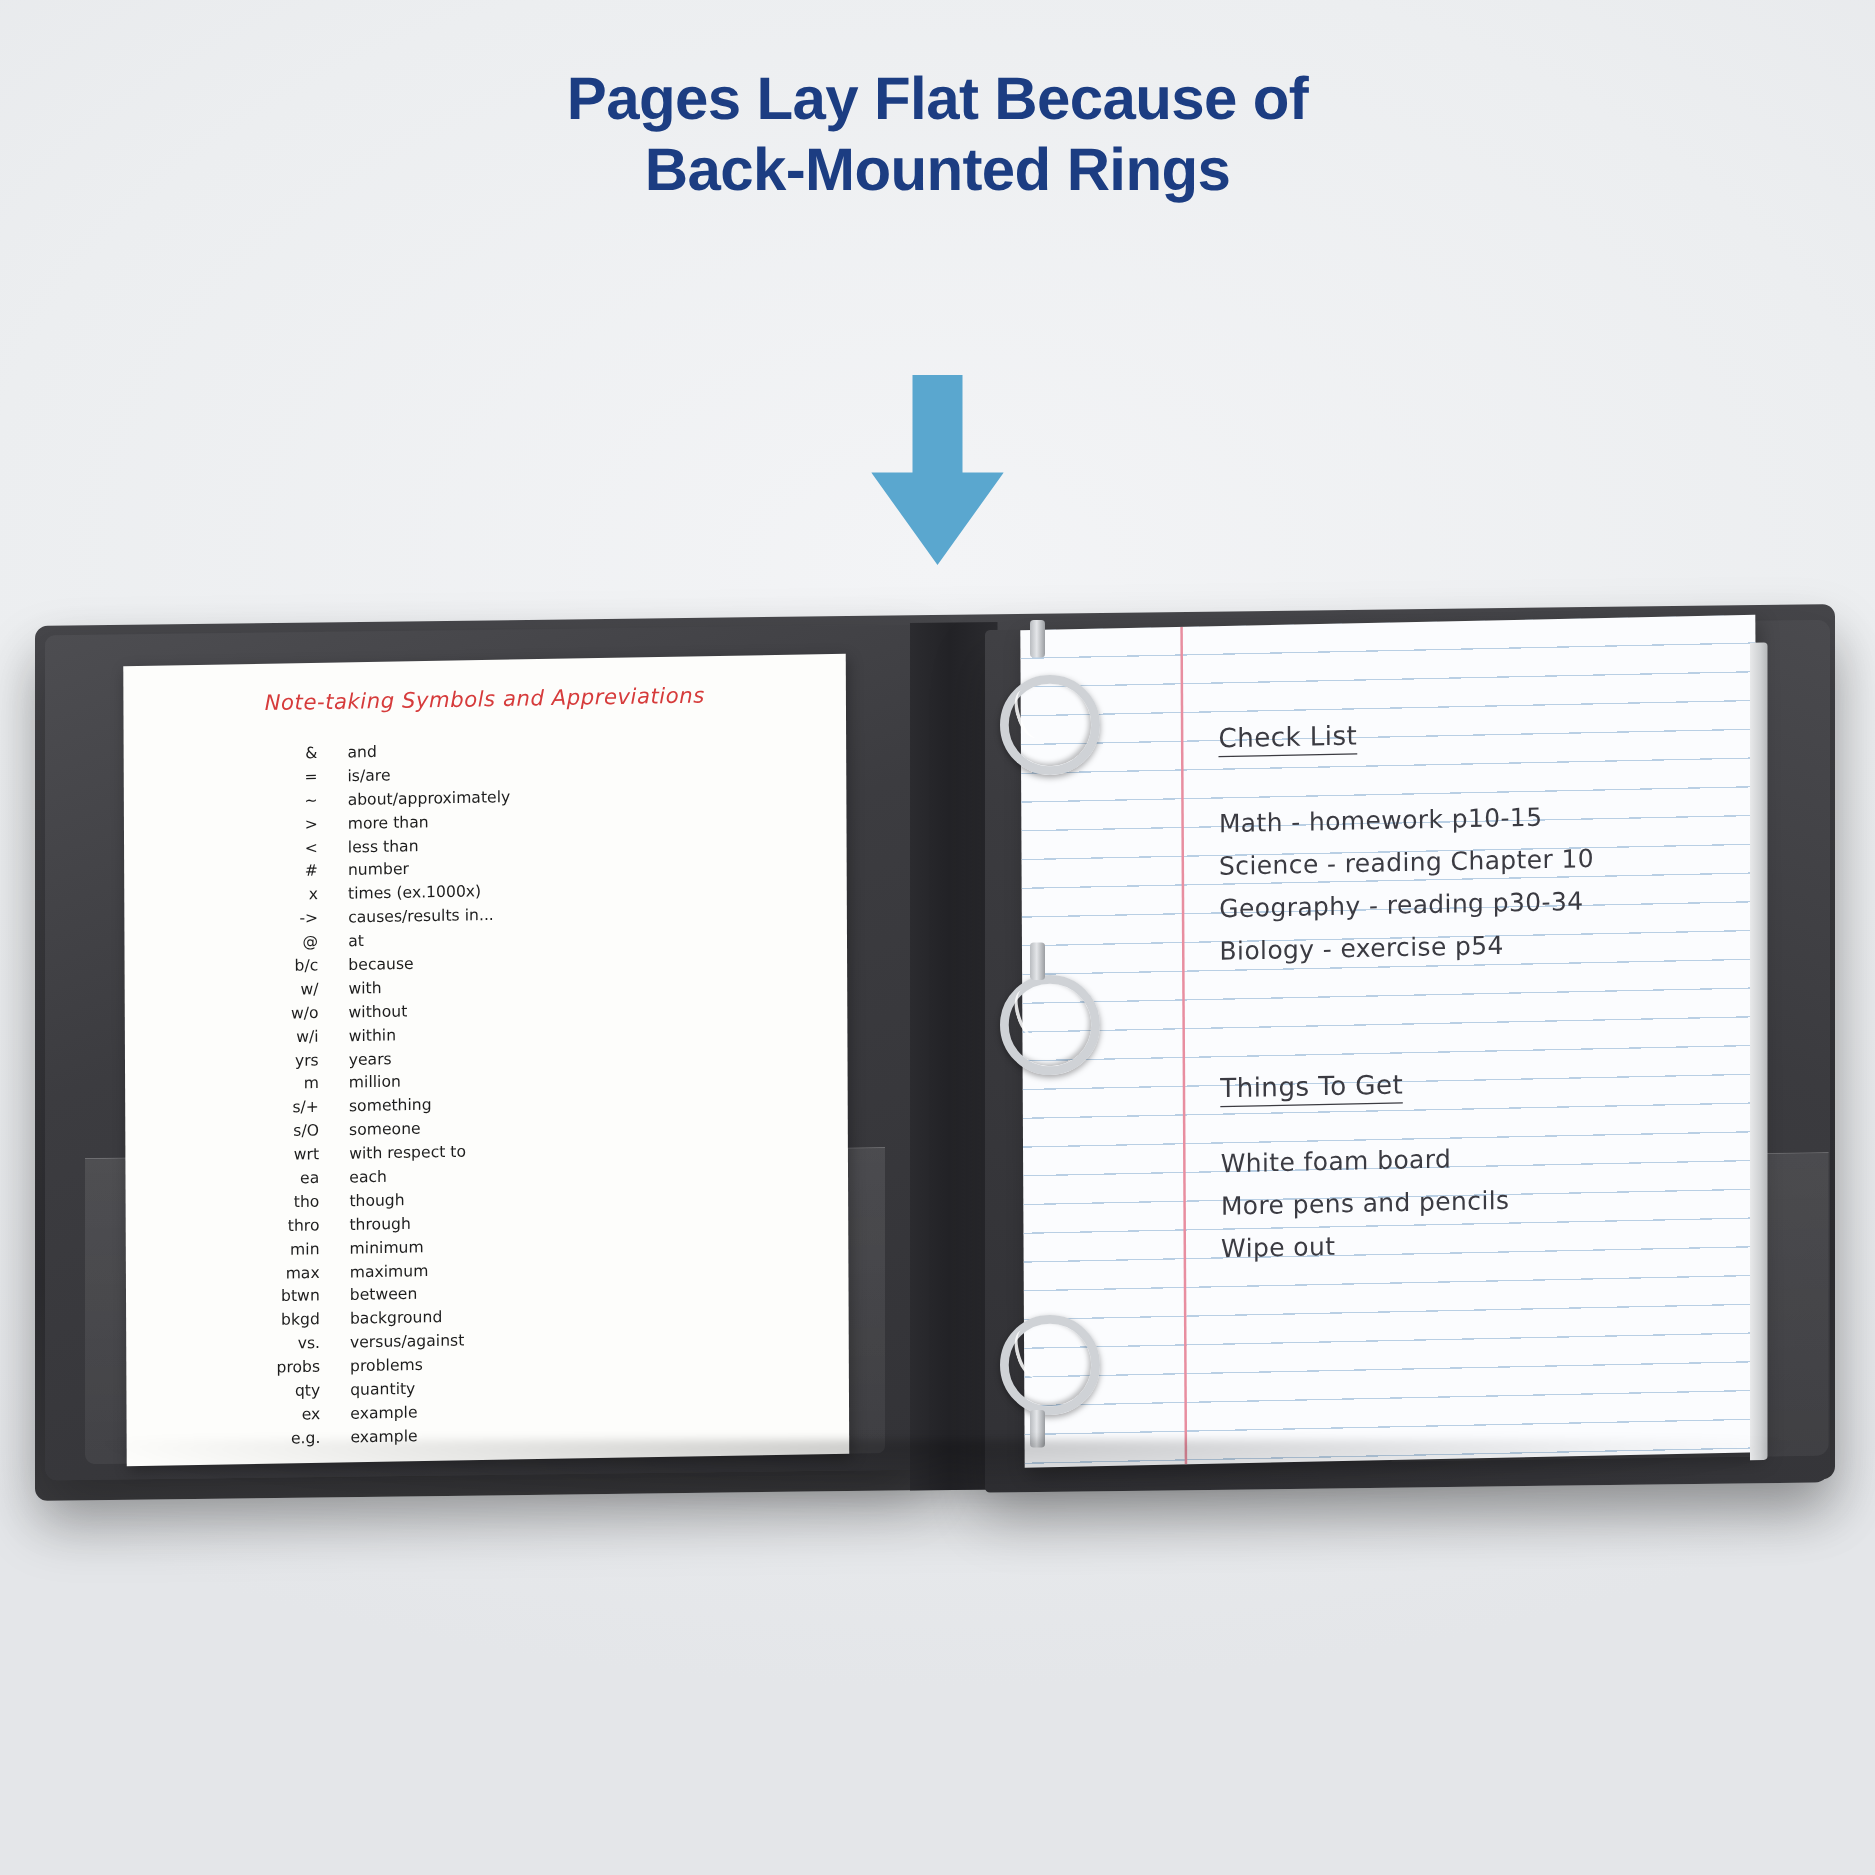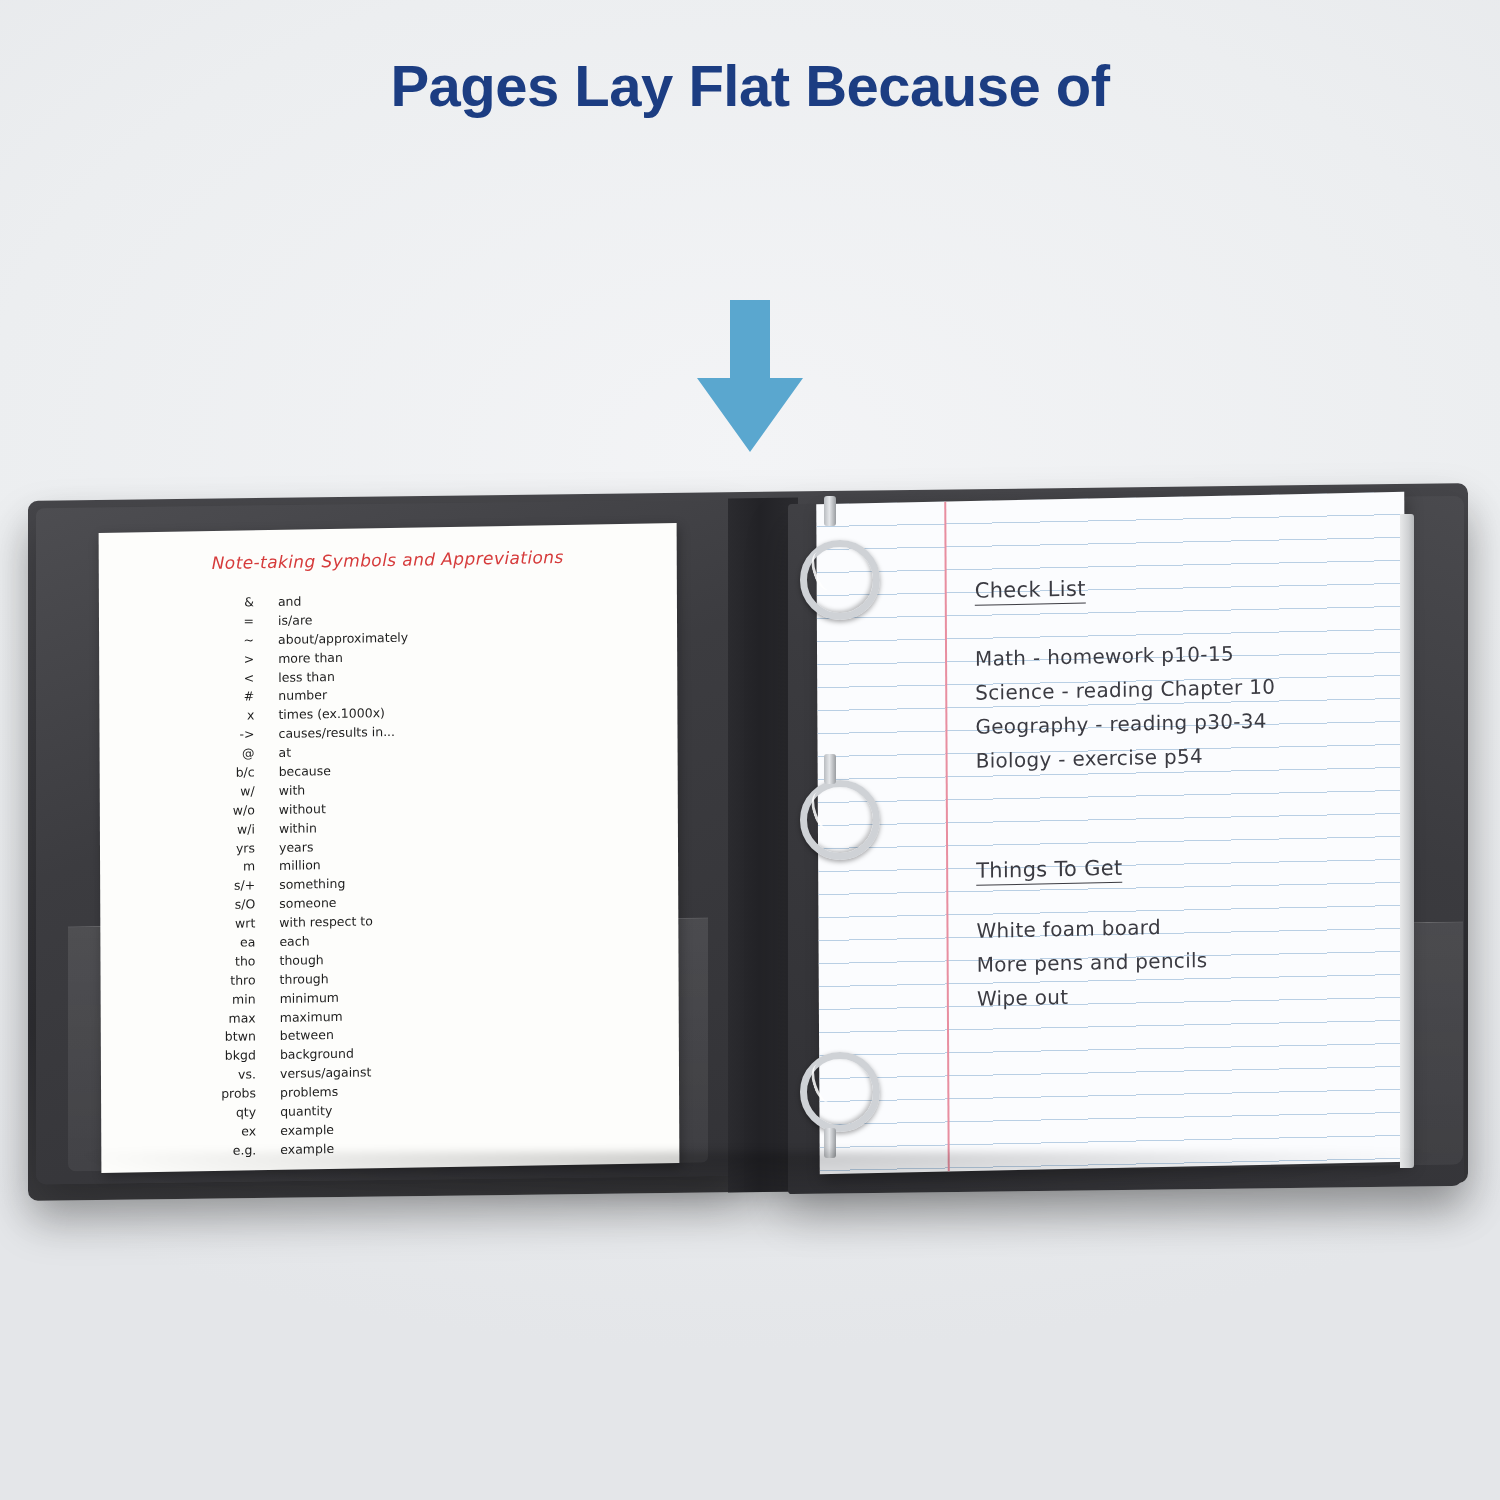--- a/index.html
+++ b/index.html
@@ -25,21 +25,21 @@
   }
 
   
   .headline {
     position: absolute;
     top: 52px;
     left: 0;
     width: 1500px;
     text-align: center;
     color: #1c3d82;
-    font-size: 58px;
+    font-size: 48px;
     line-height: 1.18;
     font-weight: bold;
     letter-spacing: -0.5px;
     font-family: "Liberation Sans", sans-serif;
   }
   .headline .l1 { display: block; }
   .headline .l2 { display: block; }
 
   
   .arrow {
@@ -276,20 +276,21 @@
     filter: blur(4px);
   }
 </style>
 </head>
 <body>
 
 <div class="photo-bg"></div>
 
 <div class="headline">
   <span class="l1">Pages Lay Flat Because of</span>
+  <span class="l2">Back-Mounted Rings</span>
 </div>
 
 <svg class="arrow" viewBox="0 0 106 152">
   <polygon points="33,0 73,0 73,78 106,78 53,152 0,78 33,78" fill="#5aa7cf"></polygon>
 </svg>
 
 <div class="binder">
 
   <div class="binder-shell"></div>
   <div class="binder-shell left-panel"></div>

